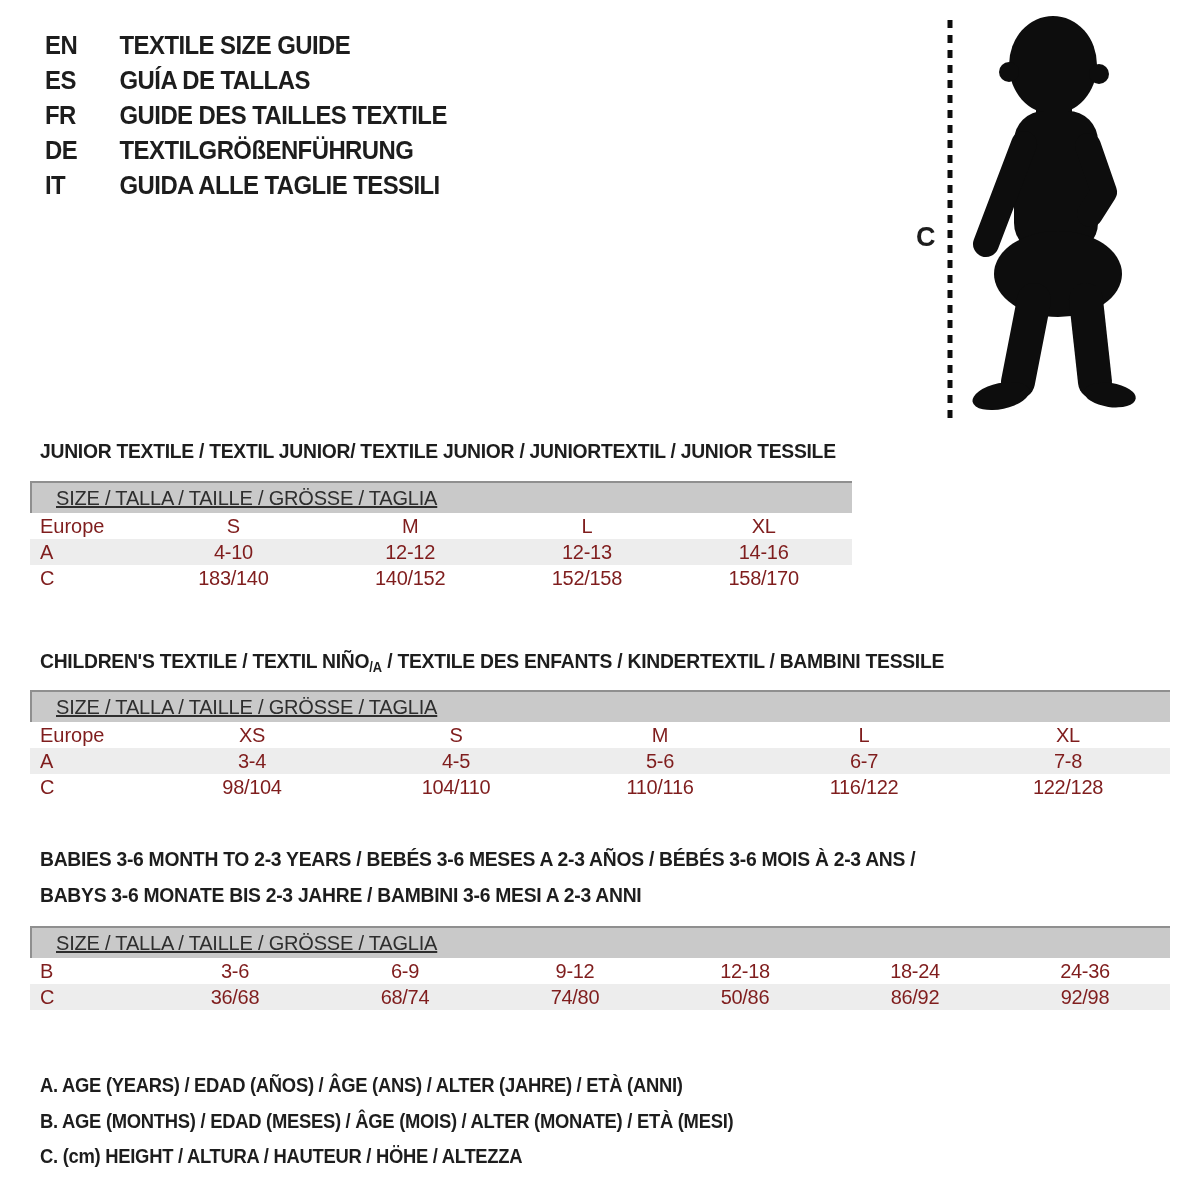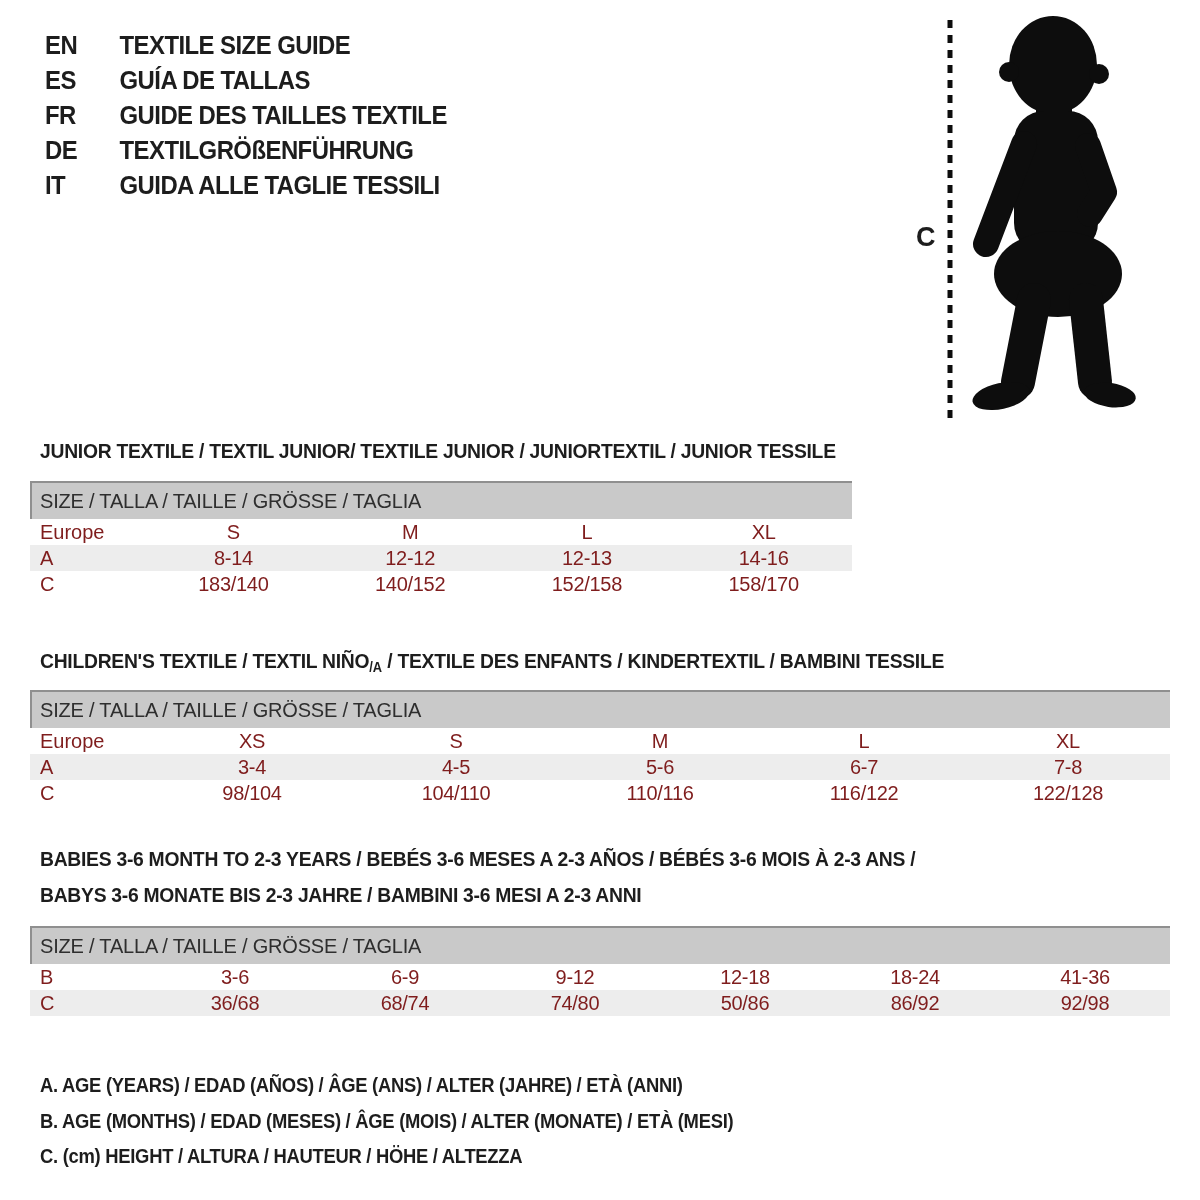--- a/index.html
+++ b/index.html
@@ -41,28 +41,28 @@
   #children-title { left:40px; top:643px; }
   #babies-title   { left:40px; top:841px; }
 
   
   .size-table { position:absolute; }
   #junior-table   { left:30px; top:481px; width:822px; }
   #children-table { left:30px; top:690px; width:1140px; }
   #babies-table   { left:30px; top:926px; width:1140px; }
 
   .size-bar {
-    height:38px;
+    height:32px;
     background:var(--bar-bg,#c9c9c9);
     border-top:2px solid var(--bar-border,#8f8f8f);
     border-left:2px solid var(--bar-border,#8f8f8f);
     display:flex; align-items:center;
-    padding-left:8px;
+    padding-left:24px;
     font-size:20px; letter-spacing:-.2px; color:#2e2e2e;
-    white-space:nowrap; overflow:hidden;
+    white-space:nowrap; overflow:hidden;text-decoration:underline;
   }
   .t-row { display:flex; align-items:center; height:26px; font-size:20px; color:#7f1d1d; }
   .t-row.shaded { background:var(--shade,#ededed); }
   .t-label { flex:0 0 115px; padding-left:10px; }
   .wide .t-label { flex-basis:120px; }
   .t-cell { flex:1 1 0; text-align:center; letter-spacing:-.3px; }
 
   
   .notes {
     position:absolute; left:40px; top:1068px;
@@ -125,21 +125,21 @@
     <div class="size-bar">SIZE / TALLA / TAILLE / GRÖSSE / TAGLIA</div>
     <div class="t-row">
       <div class="t-label">Europe</div>
       <div class="t-cell">S</div>
       <div class="t-cell">M</div>
       <div class="t-cell">L</div>
       <div class="t-cell">XL</div>
     </div>
     <div class="t-row shaded">
       <div class="t-label">A</div>
-      <div class="t-cell">8-14</div>
+      <div class="t-cell">4-10</div>
       <div class="t-cell">12-12</div>
       <div class="t-cell">12-13</div>
       <div class="t-cell">14-16</div>
     </div>
     <div class="t-row">
       <div class="t-label">C</div>
       <div class="t-cell">183/140</div>
       <div class="t-cell">140/152</div>
       <div class="t-cell">152/158</div>
       <div class="t-cell">158/170</div>
@@ -183,21 +183,21 @@
   </div>
 <div id="babies-table" class="size-table wide">
     <div class="size-bar">SIZE / TALLA / TAILLE / GRÖSSE / TAGLIA</div>
     <div class="t-row">
       <div class="t-label">B</div>
       <div class="t-cell">3-6</div>
       <div class="t-cell">6-9</div>
       <div class="t-cell">9-12</div>
       <div class="t-cell">12-18</div>
       <div class="t-cell">18-24</div>
-      <div class="t-cell">41-36</div>
+      <div class="t-cell">24-36</div>
     </div>
     <div class="t-row shaded">
       <div class="t-label">C</div>
       <div class="t-cell">36/68</div>
       <div class="t-cell">68/74</div>
       <div class="t-cell">74/80</div>
       <div class="t-cell">50/86</div>
       <div class="t-cell">86/92</div>
       <div class="t-cell">92/98</div>
     </div>

